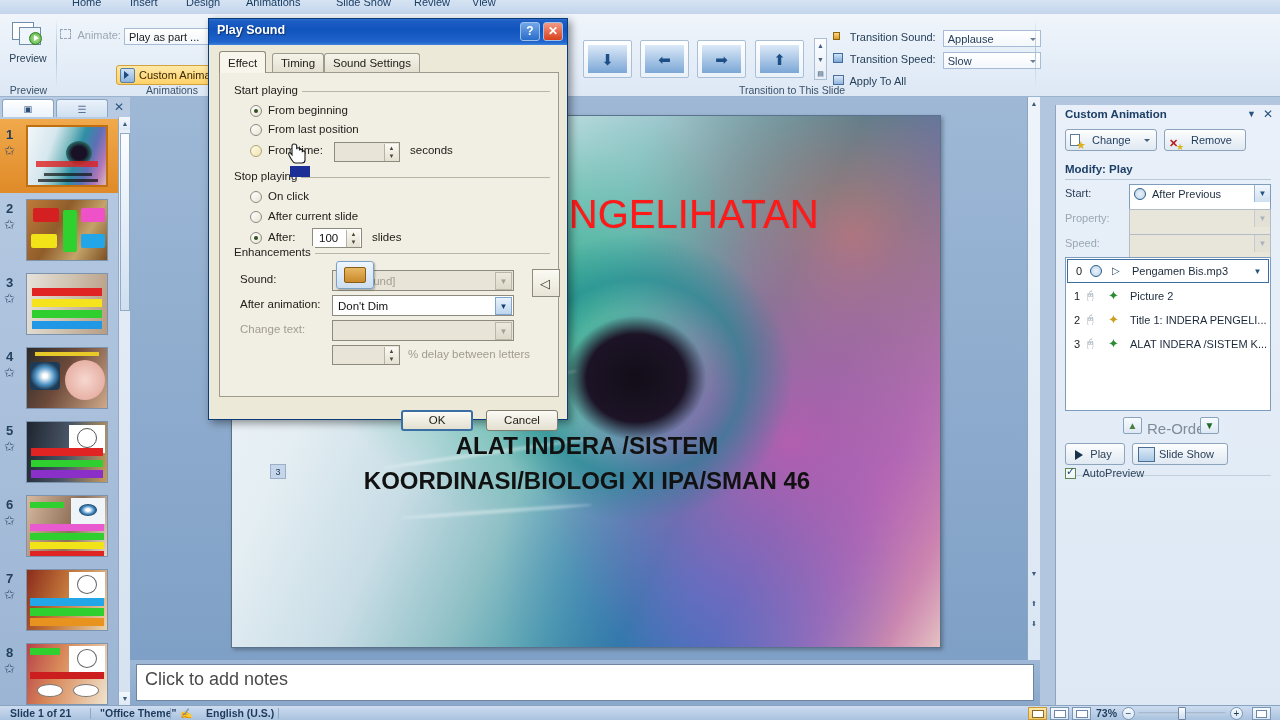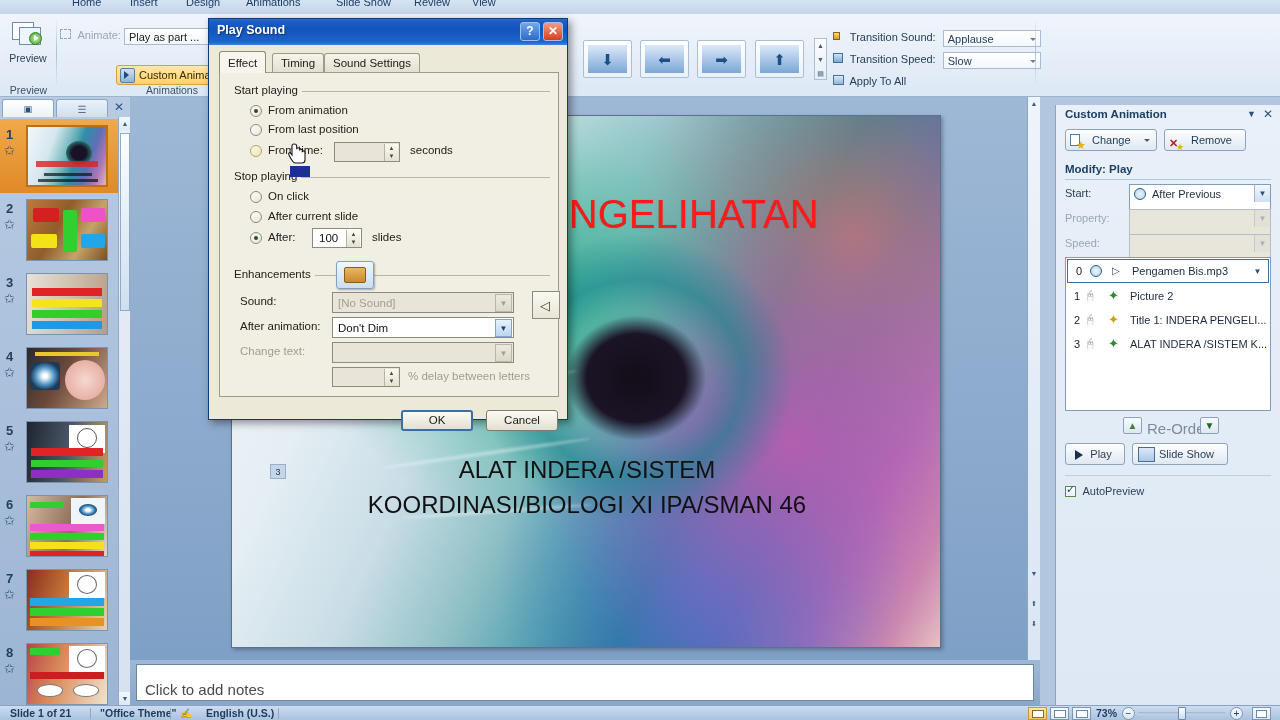--- a/index.html
+++ b/index.html
@@ -160,39 +160,39 @@
   }
   .lash{ position:absolute; background:rgba(255,255,255,.35); border-radius:50%;
      filter:blur(1.2px); transform-origin:left center;}
   #title-red{
     position:absolute; left:0; top:76px; width:710px; text-align:center;
     font-size:40px; color:#ff1a1a; font-family:"Liberation Sans",sans-serif;
     letter-spacing:0px; text-shadow:0 0 1px rgba(120,0,0,.35);
   }
   #subtitle{
     position:absolute; left:30px; top:313px; width:650px; text-align:center;
-    font-size:24px; font-weight:normal; color:#111; line-height:1.45;margin-top:24px;
+    font-size:24px; font-weight:bold; color:#111; line-height:1.45;
   }
   #ph-badge{
     position:absolute; left:38px; top:348px; width:16px; height:15px;
     background:#c6d6ea; border:1px solid #9ab0c8; font-size:9px;
     text-align:center; line-height:14px; color:#203a58;
   }
   #edit-vscroll{ position:absolute; right:0; top:0; width:13px; height:563px;
     background:linear-gradient(#eef4fa,#dae6f3); border-left:1px solid #8da6c0;}
   #edit-vscroll .a{ position:absolute; left:0; width:12px; height:14px; text-align:center;
     font-size:7px; line-height:14px; color:#3b5d80;}
   
   #notes{
     position:absolute; left:130px; top:660px; width:910px; height:45px;
     background:linear-gradient(#9eb8d6,#8aa8cb); padding:4px 6px;
   }
   #notes-box{
     width:100%; height:100%; background:#fff; border:1px solid #6d85a0;
-    font-size:15px; color:#4a4a4a; padding:16px 8px;
+    font-size:18px; color:#4a4a4a; padding:4px 8px;
   }
   
   #taskpane{
     position:absolute; left:1055px; top:105px; width:225px; height:600px;
     background:linear-gradient(#e9f0f9,#dde8f4); border-left:1px solid #8da6c0;
   }
   #tp-title{ position:absolute; left:9px; top:3px; font-size:11.5px; font-weight:bold; color:#1c3f66;}
   #tp-caret{ position:absolute; right:24px; top:4px; font-size:9px; color:#28527f;}
   #tp-close{ position:absolute; right:7px; top:2px; font-size:12px; color:#28527f;}
   .tpbtn{
@@ -246,21 +246,21 @@
     text-align:center; line-height:20px; padding-left:12px;}
   #play-tri{ position:absolute; left:9px; top:6px; width:0;height:0;
     border-left:8px solid #18304a; border-top:5px solid transparent; border-bottom:5px solid transparent;}
   #show-btn{ position:absolute; left:76px; top:338px; width:96px; height:22px;
     border:1px solid #8da4bd; border-radius:3px;
     background:linear-gradient(#fdfefe,#dfe8f2); font-size:11px; color:#2a3f57;
     line-height:20px; padding-left:26px;}
   #show-ic{ position:absolute; left:5px; top:3px; width:17px; height:15px;
     border:1px solid #4a6d92; background:linear-gradient(#dceaf7,#a9c8e6);}
   #tp-rule2{ position:absolute; left:9px; top:370px; width:206px; height:1px; background:#c2d0de;}
-  #autopreview{ position:absolute; left:9px; top:380px; font-size:11px; color:#2a3f57;}
+  #autopreview{ position:absolute; left:9px; top:362px; font-size:11px; color:#2a3f57;}
   
   #status{
     position:absolute; left:0; top:705px; width:1280px; height:15px;
     background:linear-gradient(#cddcf0,#a9c2de); border-top:1px solid #8aa3c0;
     font-size:10.5px; color:#1d3a5c;
   }
   .stcell{ position:absolute; top:1px; white-space:nowrap;font-weight:bold; }
   .stsep{ position:absolute; top:2px; width:1px; height:11px; background:#8fa8c4; }
   .vbtn{ position:absolute; top:1px; width:19px; height:13px; border:1px solid #7b96b4;
     background:linear-gradient(#f6fafe,#dce8f5); }
@@ -422,20 +422,21 @@
       </span>
       <span>Transition Speed:</span>
       <span class="tscombo" style="margin-left:4px">Slow</span>
     </div>
     <div class="tsrow" style="left:600px;top:60px">
       <span class="tsico">
         <span style="position:absolute;left:1px;top:1px;width:11px;height:10px;background:linear-gradient(#dce9f8,#8fb4dd);border:1px solid #4a7099;"></span>
       </span>
       <span>Apply To All</span>
     </div>
+    <div class="grp-label" style="left:320px;width:480px">Transition to This Slide</div>
     <div class="grp-sep" style="left:803px"></div>
   </div>
 
 </div>
 
 <div id="slidepanel">
   <div id="sp-tabs">
     <div class="sptab sel" style="left:2px">
         <span class="g" style="font-size:9px;color:#2b4f77">▣</span>
       </div>
@@ -683,21 +684,21 @@
     <div class="dtab" style="left:105px">Sound Settings</div>
   </div>
 
   <div id="dlg-body">
 
     <div class="gbox" style="left:10px;top:18px;width:320px;height:78px">
       <div class="gline"></div>
       <div class="glbl">Start playing</div>
 
       <span class="radio on" style="left:20px;top:14px"></span>
-      <span class="rlbl" style="left:38px;top:13px">From animation</span>
+      <span class="rlbl" style="left:38px;top:13px">From beginning</span>
 
       <span class="radio" style="left:20px;top:33px"></span>
       <span class="rlbl" style="left:38px;top:32px">From last position</span>
 
       <span class="radio hl" style="left:20px;top:54px"></span>
       <span class="rlbl" style="left:38px;top:53px">From time:</span>
       <span class="dspin dis" style="left:104px;top:51px;width:66px">
         <span></span>
         <span class="sb">
             <i>▲</i>
@@ -722,21 +723,21 @@
       <span class="dspin" style="left:82px;top:51px;width:50px">
         <span>100</span>
         <span class="sb">
             <i>▲</i>
             <i>▼</i>
           </span>
       </span>
       <span class="dlbl" style="left:142px;top:54px">slides</span>
     </div>
 
-    <div class="gbox" style="left:10px;top:202px;width:320px;height:120px">
+    <div class="gbox" style="left:10px;top:180px;width:320px;height:120px">
       <div class="gline"></div>
       <div class="glbl">Enhancements</div>
 
       <span class="dlbl" style="left:10px;top:20px">Sound:</span>
       <span class="dcombo dis" style="left:102px;top:17px;width:182px">
         <span>[No Sound]</span>
         <span class="ar">▼</span>
       </span>
       <span id="sound-preview-btn" style="top:16px">
         <span style="position:absolute;left:7px;top:6px;font-size:13px;color:#3a3828">◁</span>

